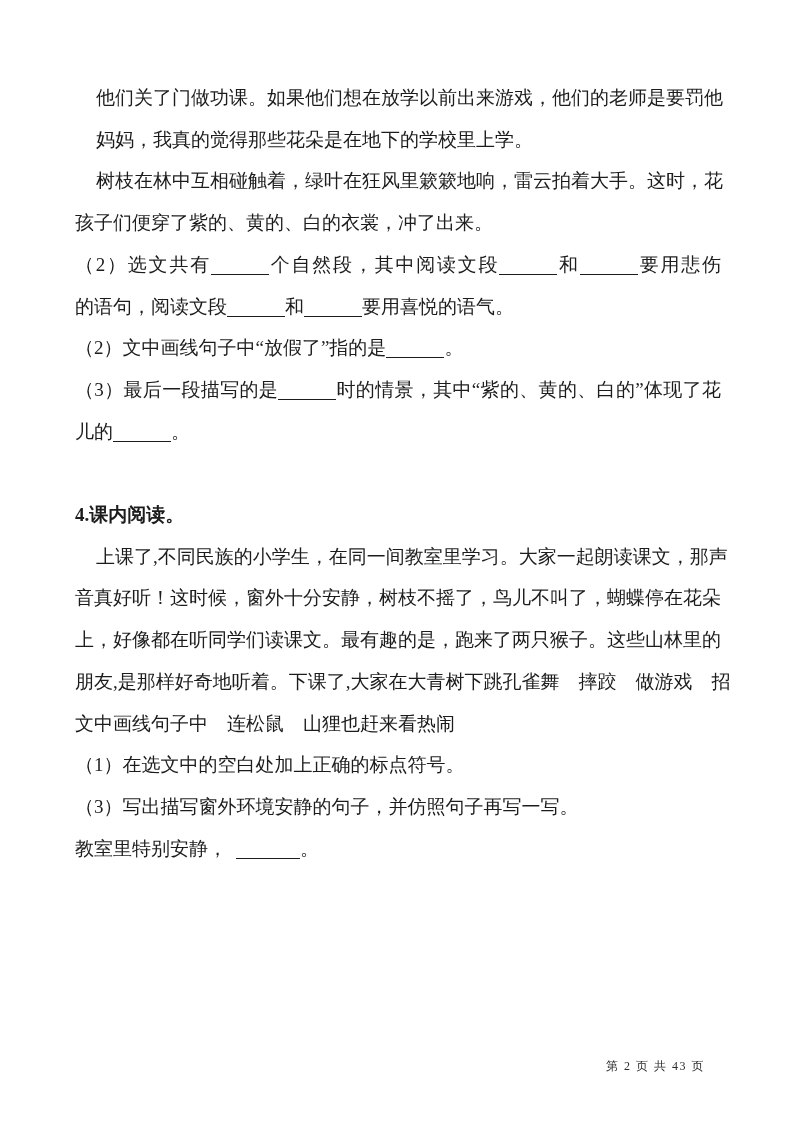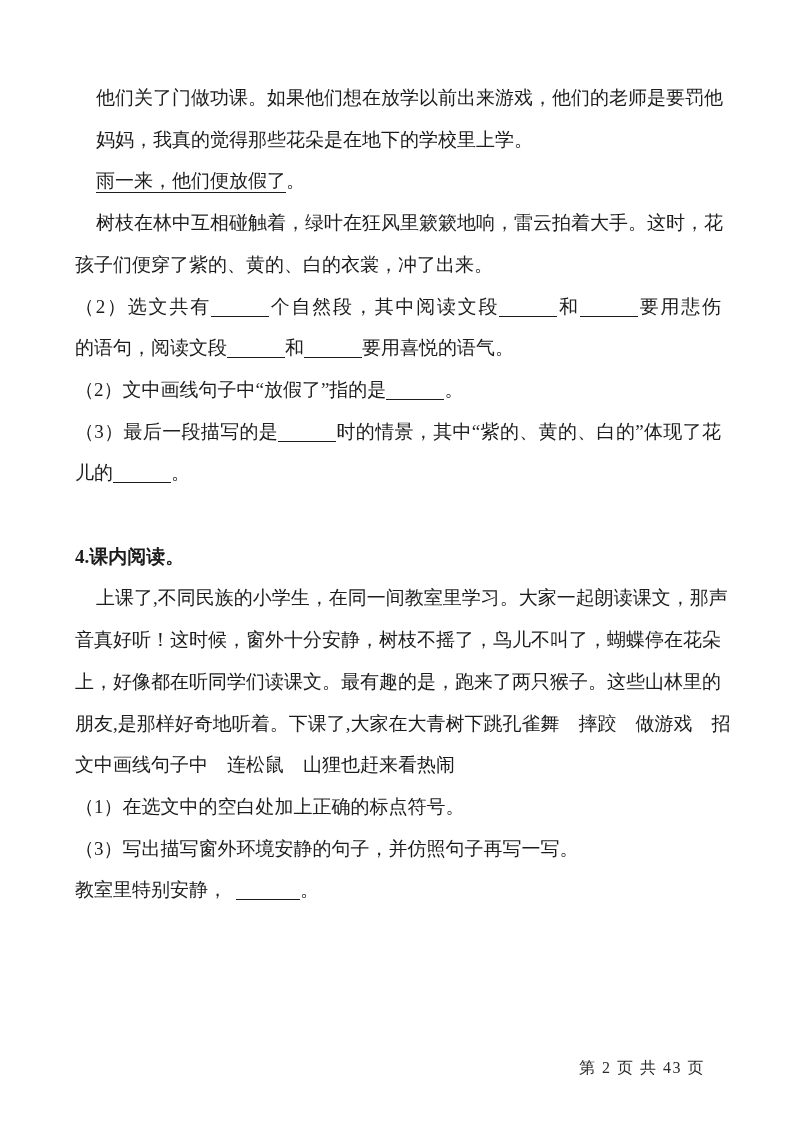--- a/index.html
+++ b/index.html
@@ -53,37 +53,34 @@
     width: 64px;
     margin-left: 9px;
   }
   .spacer {
     height: 41.7px;
   }
   .footer {
     position: absolute;
     top: 1058px;
     right: 88px;
-    font-size: 16px;
+    font-size: 12px;
     letter-spacing: 1.5px;
     color: #2a2a2a;
     white-space: nowrap;
   }
 </style>
 </head>
 <body>
 
 <div class="page">
   <div class="content">
 
     <div class="line indent just">他们关了门做功课。如果他们想在放学以前出来游戏，他们的老师是要罚他</div>
     <div class="line indent">妈妈，我真的觉得那些花朵是在地下的学校里上学。</div>
-    <div class="line indent">
-      <span class="u">雨一来，他们便放假了</span><span>。</span>
-    </div>
     <div class="line indent just">树枝在林中互相碰触着，绿叶在狂风里簌簌地响，雷云拍着大手。这时，花</div>
     <div class="line">孩子们便穿了紫的、黄的、白的衣裳，冲了出来。</div>
 
     <div class="line just">
       <span>（2）选文共有</span><span class="blank"></span><span>个自然段，其中阅读文段</span><span class="blank"></span><span>和</span><span class="blank"></span><span>要用悲伤</span>
     </div>
     <div class="line">
       <span>的语句，阅读文段</span><span class="blank"></span><span>和</span><span class="blank"></span><span>要用喜悦的语气。</span>
     </div>
     <div class="line">

